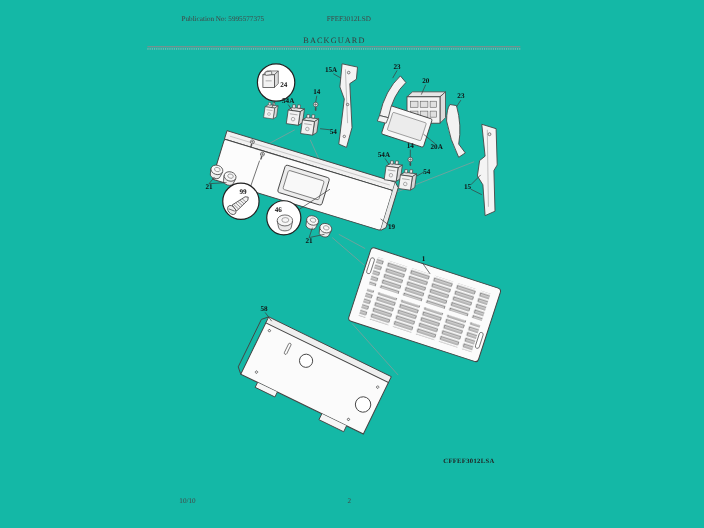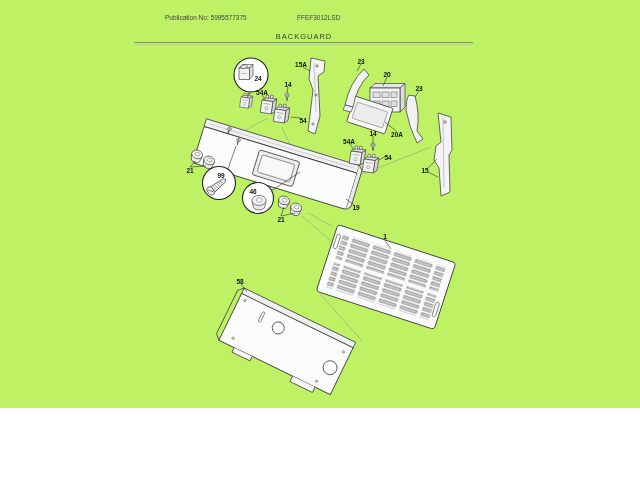--- a/index.html
+++ b/index.html
@@ -1,17 +1,17 @@
 <!DOCTYPE html>
 <html><head>
 <meta charset="utf-8">
 <style>
   html,body{margin:0;padding:0;background:#fff;}
-  .sheet{position:relative;width:640px;height:408px;background:#bef264;overflow:hidden;
-         font-family:Liberation Sans, sans-serif;color:#333;}
+  .sheet{position:relative;width:640px;height:480px;background:#14b8a6;overflow:hidden;
+         font-family:Liberation Serif, serif;color:#333;}
   .txt{position:absolute;white-space:nowrap;}
   .pub{left:165px;top:14px;font-size:6.5px;color:#444;}
   .model{left:297px;top:14px;font-size:6.5px;color:#444;}
   .title{left:135px;top:32px;width:338px;text-align:center;font-size:7.5px;letter-spacing:1px;color:#3a3a3a;}
   .rule{position:absolute;left:134px;width:339px;height:0;}
   .r1{top:42px;border-top:1px solid #8a8a8a;}
   .r2{top:44px;border-top:1px dotted #b5b5b5;}
   .code{left:403px;top:417px;font-size:6px;font-weight:bold;color:#222;letter-spacing:.3px;}
   .f-date{left:163px;top:452px;font-size:6.5px;color:#444;}
   .f-page{left:316px;top:452px;font-size:6.5px;color:#444;}

